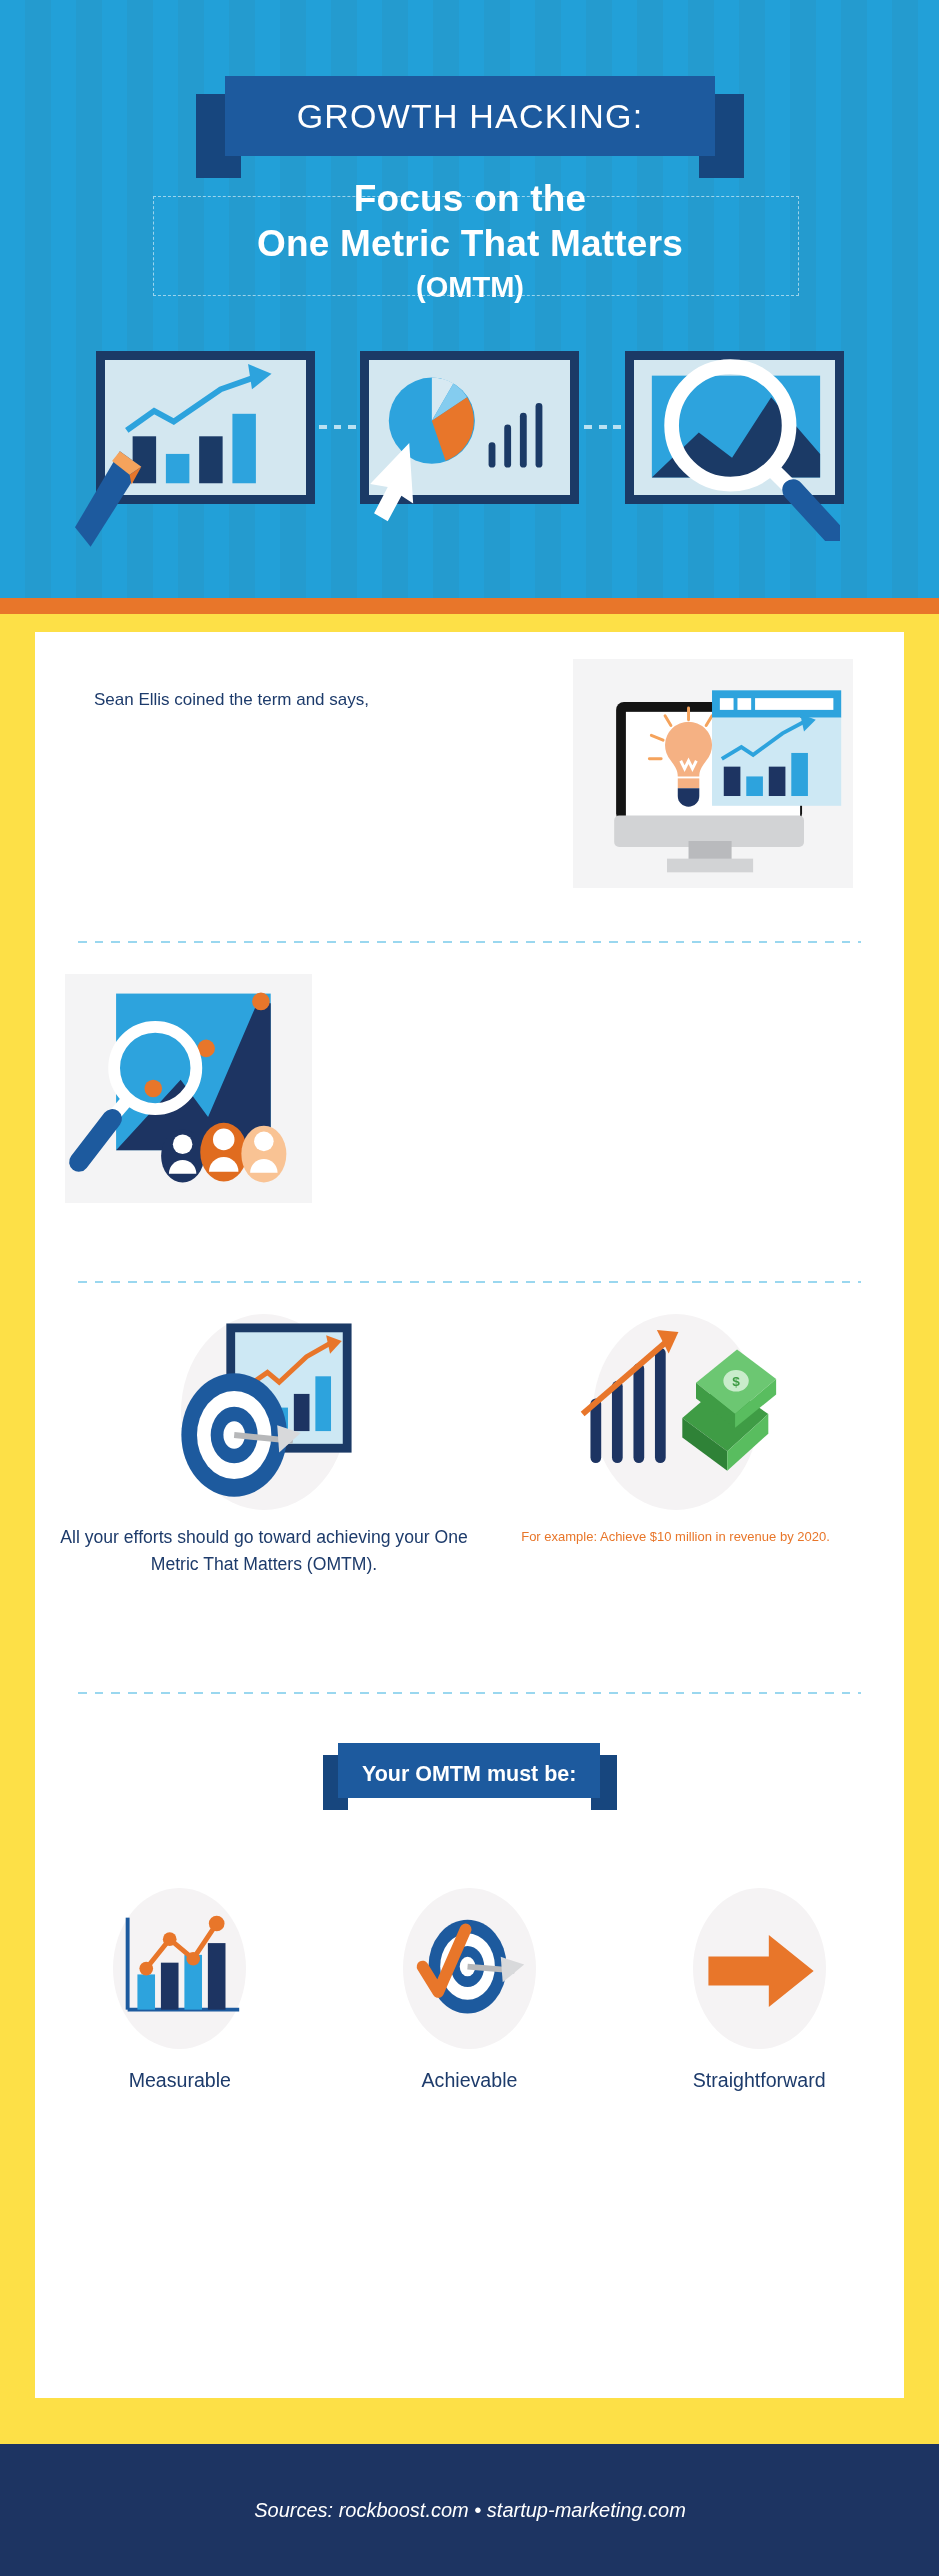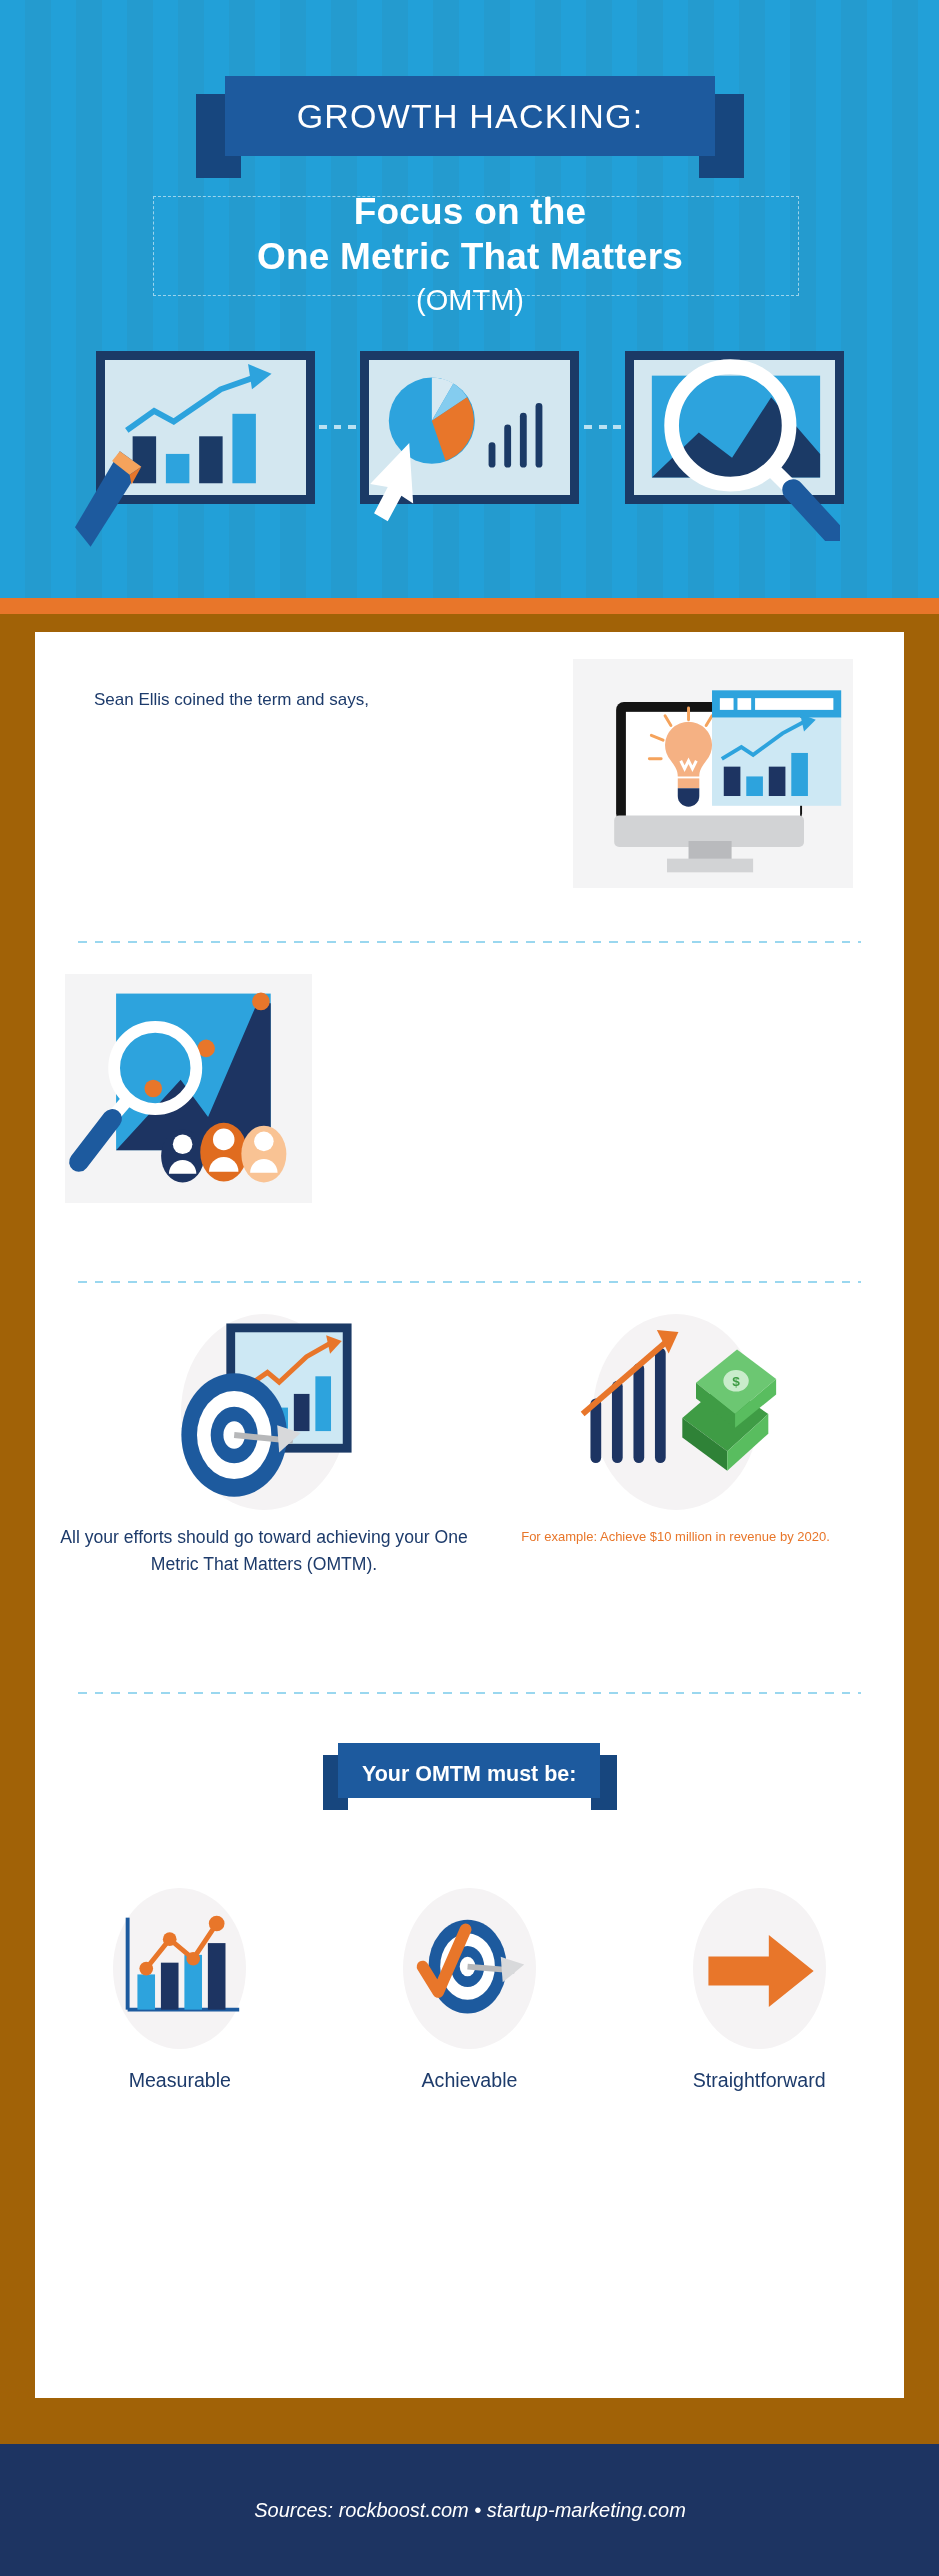--- a/index.html
+++ b/index.html
@@ -3,21 +3,21 @@
 <meta charset="utf-8">
 <title>Growth Hacking Infographic</title>
 <style>
   * { margin:0; padding:0; box-sizing:border-box; }
   html, body {
     width:940px; height:2576px;
     font-family:"Liberation Sans", sans-serif;
     background:#f4f6f8;
     overflow:hidden;
   }
-  .page { position:relative; width:940px; height:2457px; background:#a16207; }
+  .page { position:relative; width:940px; height:2457px; background:#fde047; }
 
   
   .header {
     position:absolute; left:0; top:0; width:940px; height:598px;
     background:#22a0d8;
     background-image:repeating-linear-gradient(
       to right,
       #22a0d8 0px, #22a0d8 25.5px,
       #249bcf 25.5px, #249bcf 51px);
     overflow:hidden;
@@ -47,28 +47,28 @@
     white-space:nowrap;
   }
 
   
   .subtitle-box {
     position:absolute; left:153px; top:196px; width:646px; height:100px;
     border:1px dashed rgba(255,255,255,0.55);
   }
   .subtitle {
     position:absolute; left:0; top:176px; width:940px;
-    text-align:center; z-index:5;margin-top:13px;
+    text-align:center; z-index:5;
   }
   .subtitle-l1, .subtitle-l2 {
     display:block; color:#ffffff; font-weight:bold; font-size:37px;
     line-height:45px; letter-spacing:0.2px;
   }
   .subtitle-l3 {
-    display:block; color:#ffffff; font-weight:400; font-size:29px;
+    display:block; color:#ffffff; font-weight:700; font-size:29px;
     line-height:39px; margin-top:2px;
   }
 
   
   .hicons { position:absolute; left:0; top:351px; width:940px; height:251px; }
   .frame {
     position:absolute; top:0; width:219px; height:153px;
     background:#1b3a66; padding:8.8px;
   }
   .frame-inner { width:100%; height:100%; background:#d3e7f0; position:relative; overflow:hidden; }

